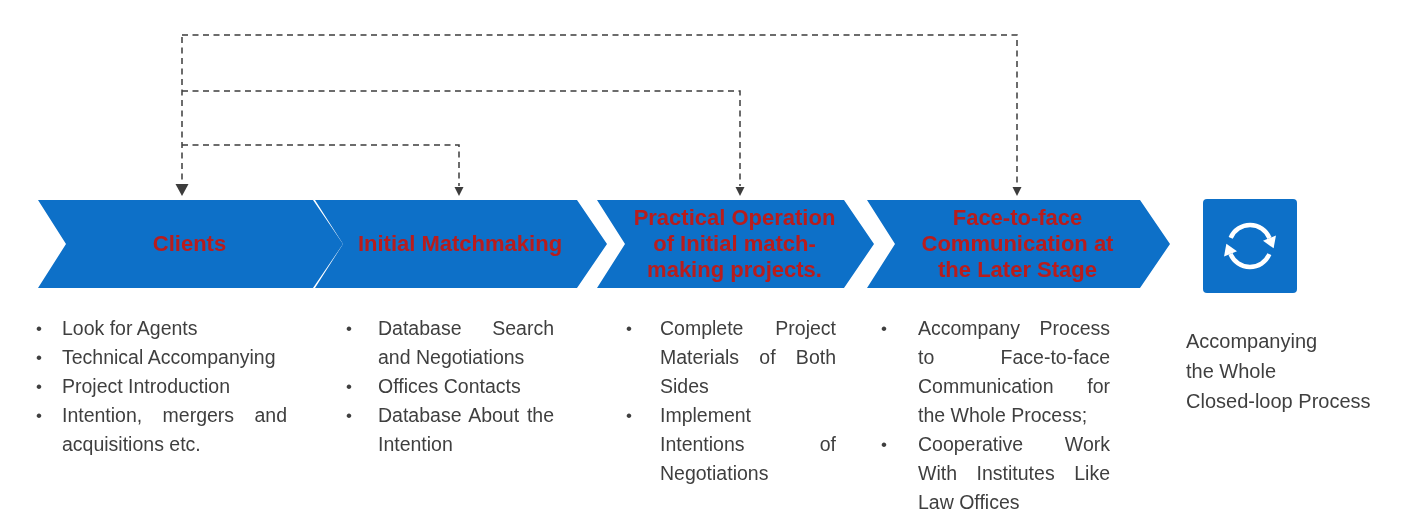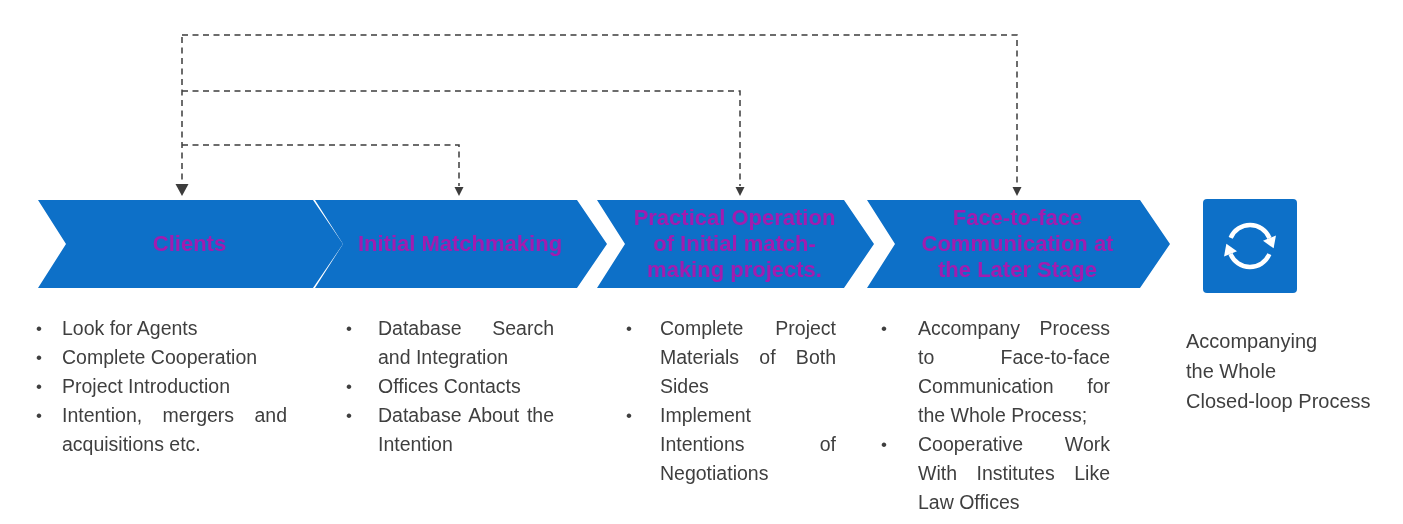--- a/index.html
+++ b/index.html
@@ -15,21 +15,21 @@
   .dash{fill:none;stroke:#3c3c3c;stroke-width:1.5;stroke-dasharray:6 4.5;}
   .ahead{fill:#3c3c3c;stroke:none;}
   
   .stage{position:absolute;top:200px;height:88px;}
   .stage svg.chev{position:absolute;left:0;top:0;width:100%;height:100%;display:block;}
   .stage .chev polygon{fill:#0d70c8;}
   .stage-label{
     position:absolute;inset:0;
     display:flex;align-items:center;justify-content:center;
     padding:0 30px 0 28px;box-sizing:border-box;
-    color:#a21caf;font-weight:bold;font-size:22px;line-height:26px;
+    color:#b91c1c;font-weight:bold;font-size:22px;line-height:26px;
     text-align:center;white-space:pre-line;
   }
   .s0{left:38px;width:305px;}
   .s1{left:315px;width:292px;}
   .s2{left:597px;width:277px;}
   .s3{left:867px;width:303px;}
   
   #loop-box{
     position:absolute;left:1203px;top:199px;width:94px;height:94px;
     background:#0d70c8;border-radius:4px;
@@ -111,38 +111,38 @@
   </div>
 
   <div class="col" id="col-0">
     <ul>
       <li>
           <span class="marker">•</span>
           <span class="btext">Look for Agents</span>
         </li>
       <li>
           <span class="marker">•</span>
-          <span class="btext">Complete Cooperation</span>
+          <span class="btext">Technical Accompanying</span>
         </li>
       <li>
           <span class="marker">•</span>
           <span class="btext">Project Introduction</span>
         </li>
       <li>
           <span class="marker">•</span>
           <span class="btext">Intention, mergers and acquisitions etc.</span>
         </li>
     </ul>
   </div>
 
   <div class="col" id="col-1">
     <ul>
       <li>
           <span class="marker">•</span>
-          <span class="btext">Database Search and Integration</span>
+          <span class="btext">Database Search and Negotiations</span>
         </li>
       <li>
           <span class="marker">•</span>
           <span class="btext">Offices Contacts</span>
         </li>
       <li>
           <span class="marker">•</span>
           <span class="btext">Database About the Intention</span>
         </li>
     </ul>

